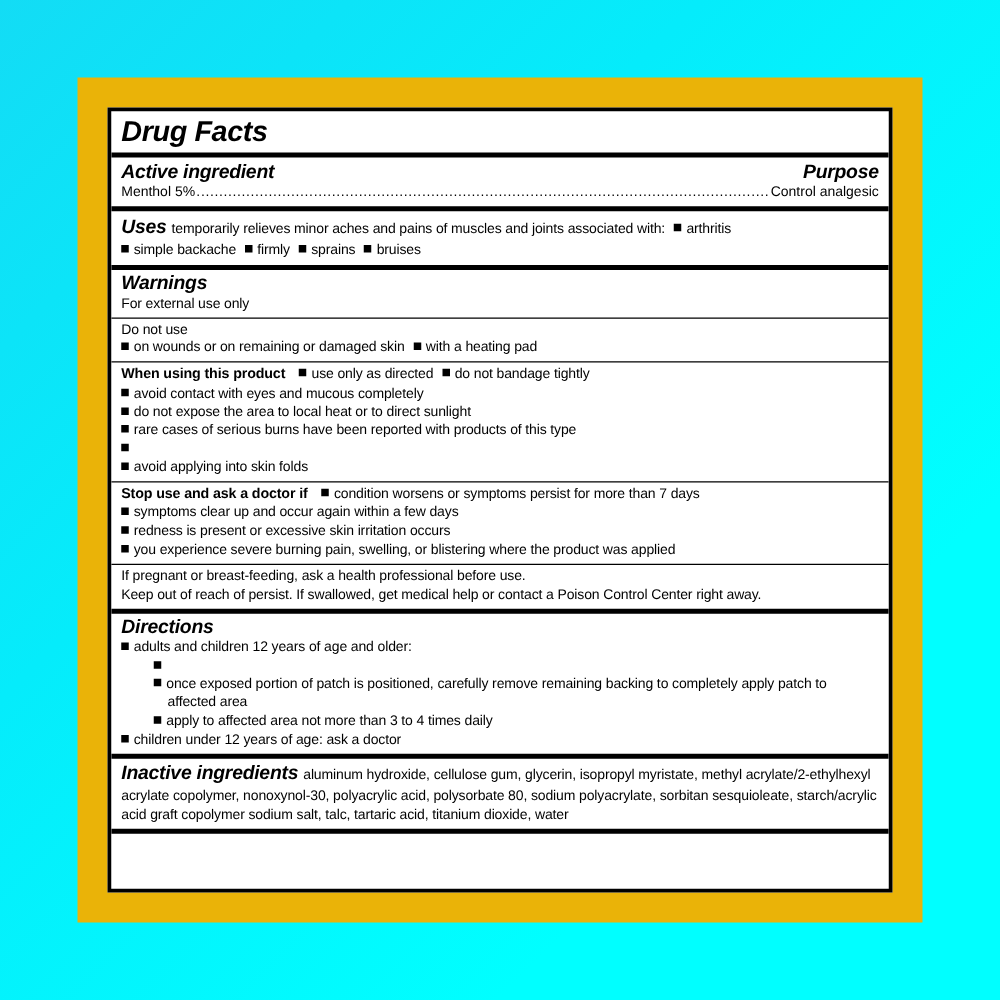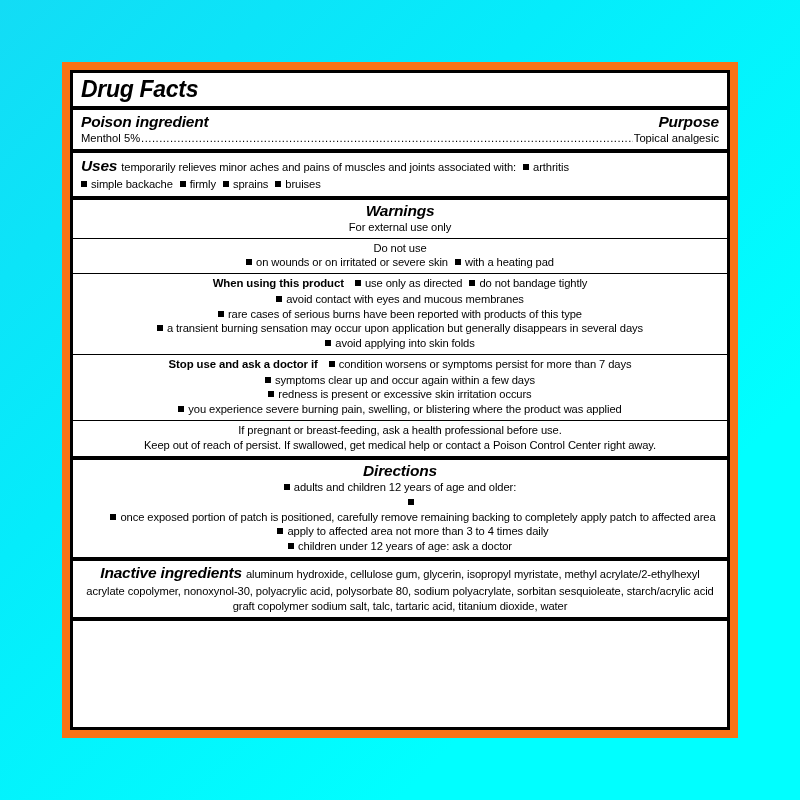--- a/index.html
+++ b/index.html
@@ -16,22 +16,22 @@
     -webkit-font-smoothing: antialiased;
   }
 
   
   #label-card {
     position: absolute;
     left: 62px;
     top: 62px;
     width: 676px;
     height: 676px;
-    background: #f97316;
-    padding: 8px;
+    background: #eab308;
+    padding: 24px;
   }
 
   #drug-facts-panel {
     width: 100%;
     height: 100%;
     border: 3px solid #000;
     background: #fff;
     padding: 0;
     overflow: hidden;
     display: flex;
@@ -149,40 +149,40 @@
   .lvl1-hang {
     padding-left: 11px;
     text-indent: -11px;
   }
   .lvl2-hang {
     padding-left: 37px;
     text-indent: -11px;
   }
 
   
-  .sec.pad-sm { padding-top: 2px; padding-bottom: 3px; text-align: center; }
+  .sec.pad-sm { padding-top: 2px; padding-bottom: 3px; }
 </style>
 </head>
 <body>
 
 <div id="label-card">
   <div id="drug-facts-panel">
 
     <div class="title">Drug Facts</div>
     <div class="rule-thick"></div>
 
     <div class="sec">
       <div class="head-row">
-        <span class="head-italic">Poison ingredient</span>
+        <span class="head-italic">Active ingredient</span>
         <span class="head-italic">Purpose</span>
       </div>
       <div class="ai-row">
         <span>Menthol 5%</span>
         <span class="ai-dots">................................................................................................................................................................................................</span>
-        <span>Topical analgesic</span>
+        <span>Control analgesic</span>
       </div>
     </div>
     <div class="rule-thick"></div>
 
     <div class="sec">
       <div class="run">
         <span class="ital-head">Uses</span><span>temporarily relieves minor aches and pains of muscles and joints associated with:</span><span class="bul-inline"></span><span>arthritis</span>
       </div>
       <div class="run">
         <span class="bul"></span><span>simple backache</span><span class="bul-inline"></span><span>firmly</span><span class="bul-inline"></span><span>sprains</span><span class="bul-inline"></span><span>bruises</span>
@@ -192,32 +192,33 @@
 
     <div class="sec pad-sm">
       <div class="head-italic">Warnings</div>
       <div class="body-line bold">For external use only</div>
     </div>
     <div class="rule-thin"></div>
 
     <div class="sec pad-sm">
       <div class="body-line bold">Do not use</div>
       <div class="body-line">
-        <span class="bul"></span><span>on wounds or on irritated or severe skin</span><span class="bul-inline"></span><span>with a heating pad</span>
+        <span class="bul"></span><span>on wounds or on remaining or damaged skin</span><span class="bul-inline"></span><span>with a heating pad</span>
       </div>
     </div>
     <div class="rule-thin"></div>
 
     <div class="sec pad-sm">
       <div class="run">
         <span class="bold-head">When using this product</span><span class="bul-inline"></span><span>use only as directed</span><span class="bul-inline"></span><span>do not bandage tightly</span>
       </div>
-      <div class="body-line lvl1-hang"><span class="bul"></span><span>avoid contact with eyes and mucous membranes</span></div>
+      <div class="body-line lvl1-hang"><span class="bul"></span><span>avoid contact with eyes and mucous completely</span></div>
+      <div class="body-line lvl1-hang"><span class="bul"></span><span>do not expose the area to local heat or to direct sunlight</span></div>
       <div class="body-line lvl1-hang"><span class="bul"></span><span>rare cases of serious burns have been reported with products of this type</span></div>
-      <div class="body-line lvl1-hang"><span class="bul"></span><span>a transient burning sensation may occur upon application but generally disappears in several days</span></div>
+      <div class="body-line lvl1-hang"><span class="bul"></span></div>
       <div class="body-line lvl1-hang"><span class="bul"></span><span>avoid applying into skin folds</span></div>
     </div>
     <div class="rule-thin"></div>
 
     <div class="sec pad-sm">
       <div class="run">
         <span class="bold-head">Stop use and ask a doctor if</span><span class="bul-inline"></span><span>condition worsens or symptoms persist for more than 7 days</span>
       </div>
       <div class="body-line lvl1-hang"><span class="bul"></span><span>symptoms clear up and occur again within a few days</span></div>
       <div class="body-line lvl1-hang"><span class="bul"></span><span>redness is present or excessive skin irritation occurs</span></div>

